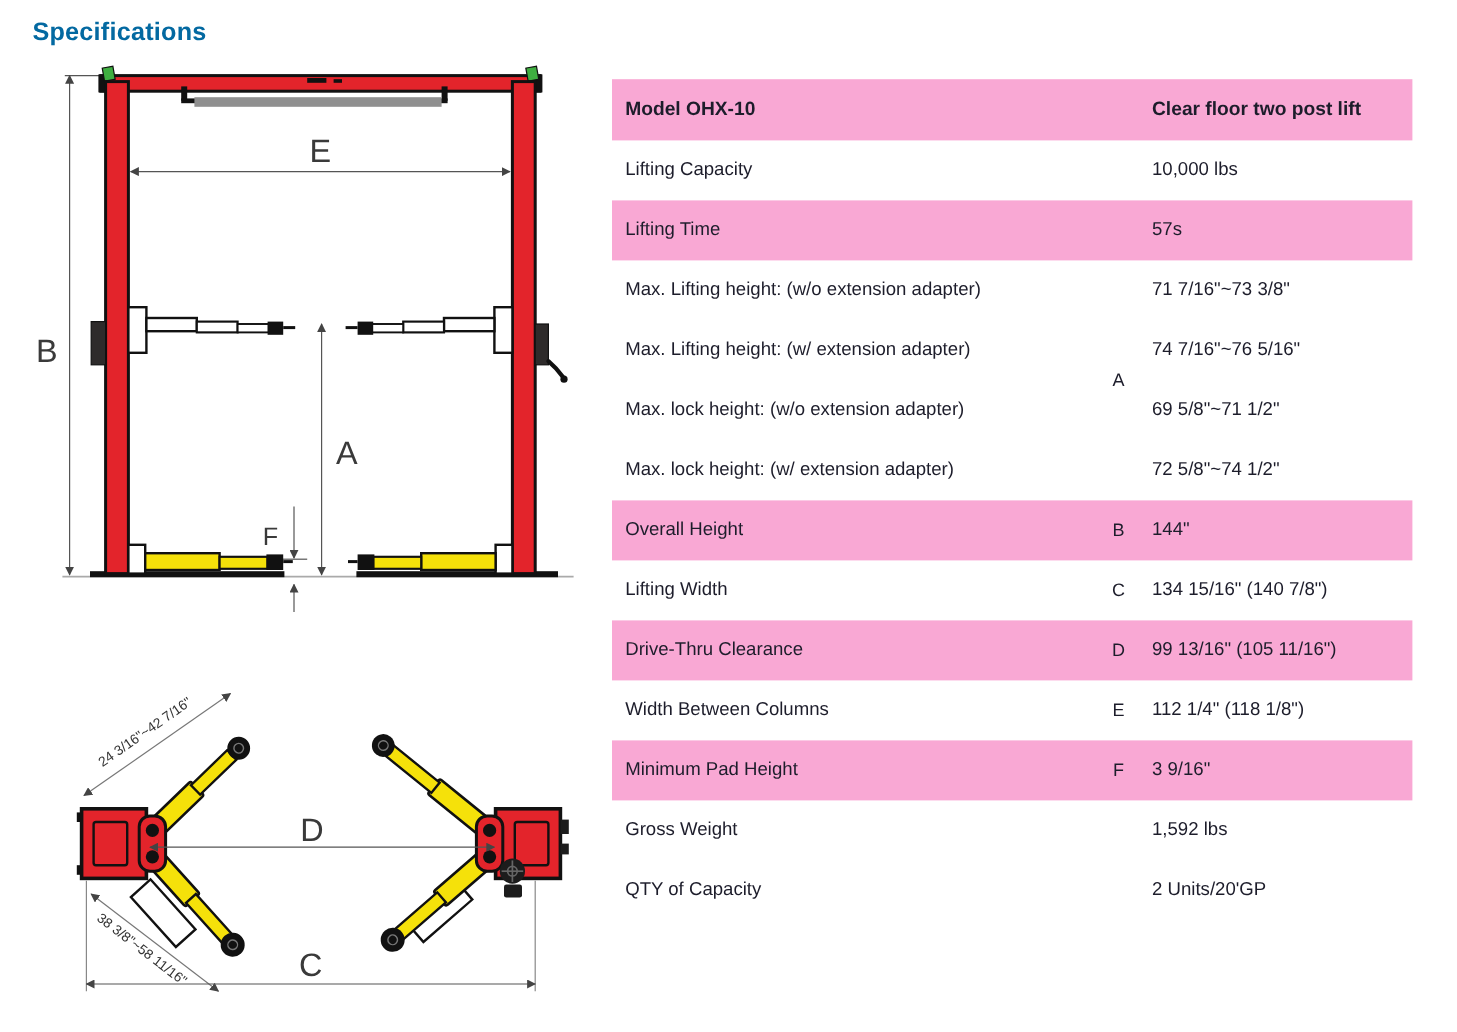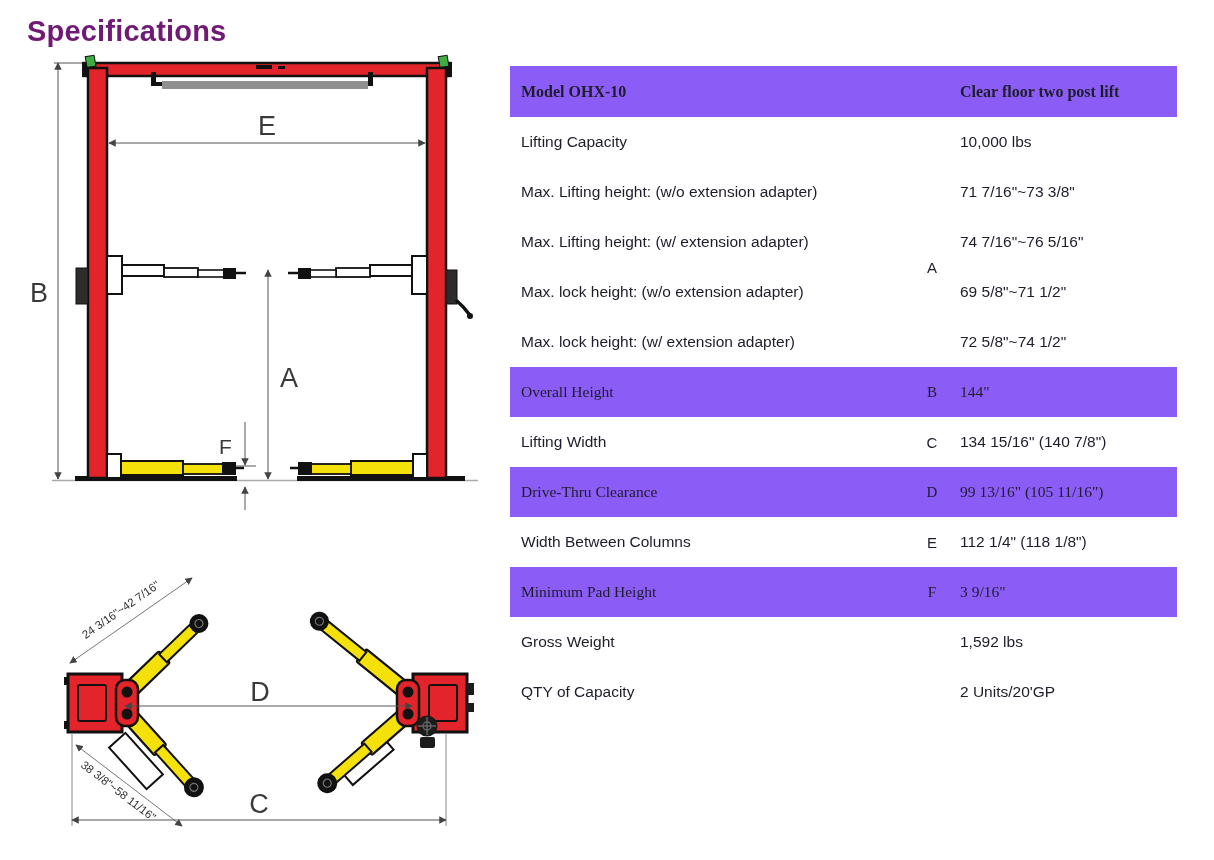--- a/index.html
+++ b/index.html
@@ -1,33 +1,33 @@
 <!DOCTYPE html>
 <html><head>
 <meta charset="utf-8">
 <style>
   html,body{margin:0;padding:0;background:#ffffff;}
   body{width:1214px;height:860px;position:relative;overflow:hidden;
        font-family:"Liberation Sans",sans-serif;color:#1d1d2b;}
-  .page-title{position:absolute;left:27px;top:15px;font-size:29px;font-weight:700;
-       color:#701a75;letter-spacing:.2px;}
+  .page-title{position:absolute;left:27px;top:15px;font-size:21px;font-weight:700;
+       color:#0369a1;letter-spacing:.2px;}
   .diagram{position:absolute;}
   #front-view{left:30px;top:50px;}
   #top-view{left:30px;top:553px;}
   .spec-table{position:absolute;left:510px;top:66px;width:667px;}
   .thead{display:grid;grid-template-columns:404px 36px 1fr;height:51px;align-items:center;
        font-weight:700;font-size:16px;}
   .srow{display:grid;grid-template-columns:404px 36px 1fr;height:50px;align-items:center;
        font-size:15.5px;}
   .sgroup{display:grid;grid-template-columns:404px 36px 1fr;align-items:center;}
   .sgroup .sub{height:50px;display:flex;align-items:center;font-size:15.5px;}
   .c-label{padding-left:11px;}
   .c-value{padding-left:10px;}
   .c-letter{text-align:center;font-size:15px;}
-  .pink{background:#8b5cf6;font-family:Liberation Serif, serif;}
+  .pink{background:#f9a8d4;}
   svg text{font-family:"Liberation Sans",sans-serif;}
   .dimletter{font-size:27px;fill:#3a3a3a;}
   .dimletter-small{font-size:21px;fill:#3a3a3a;}
   .dimtext{font-size:11.5px;fill:#333;}
 </style>
 </head>
 <body>
 
 <div class="page-title">Specifications</div>
 
@@ -198,20 +198,25 @@
   <div class="thead pink">
     <div class="cell c-label">Model OHX-10</div>
     <div class="cell c-letter"></div>
     <div class="cell c-value">Clear floor two post lift</div>
   </div>
   <div id="spec-rows">
       <div class="srow">
         <div class="cell c-label">Lifting Capacity</div>
         <div class="cell c-letter"></div>
         <div class="cell c-value">10,000 lbs</div>
+      </div>
+      <div class="srow pink">
+        <div class="cell c-label">Lifting Time</div>
+        <div class="cell c-letter"></div>
+        <div class="cell c-value">57s</div>
       </div>
       <div class="sgroup">
         <div>
           <div class="sub c-label">Max. Lifting height: (w/o extension adapter)</div>
           <div class="sub c-label">Max. Lifting height: (w/ extension adapter)</div>
           <div class="sub c-label">Max. lock height: (w/o extension adapter)</div>
           <div class="sub c-label">Max. lock height: (w/ extension adapter)</div>
         </div>
         <div class="cell c-letter">A</div>
         <div>

